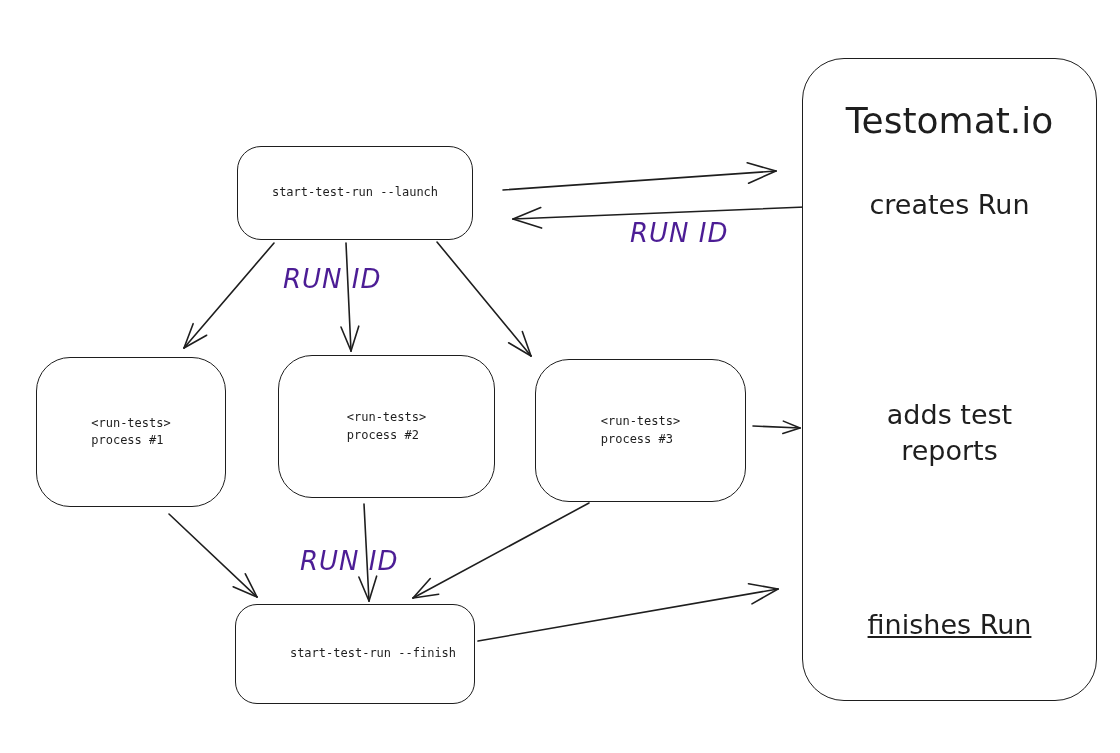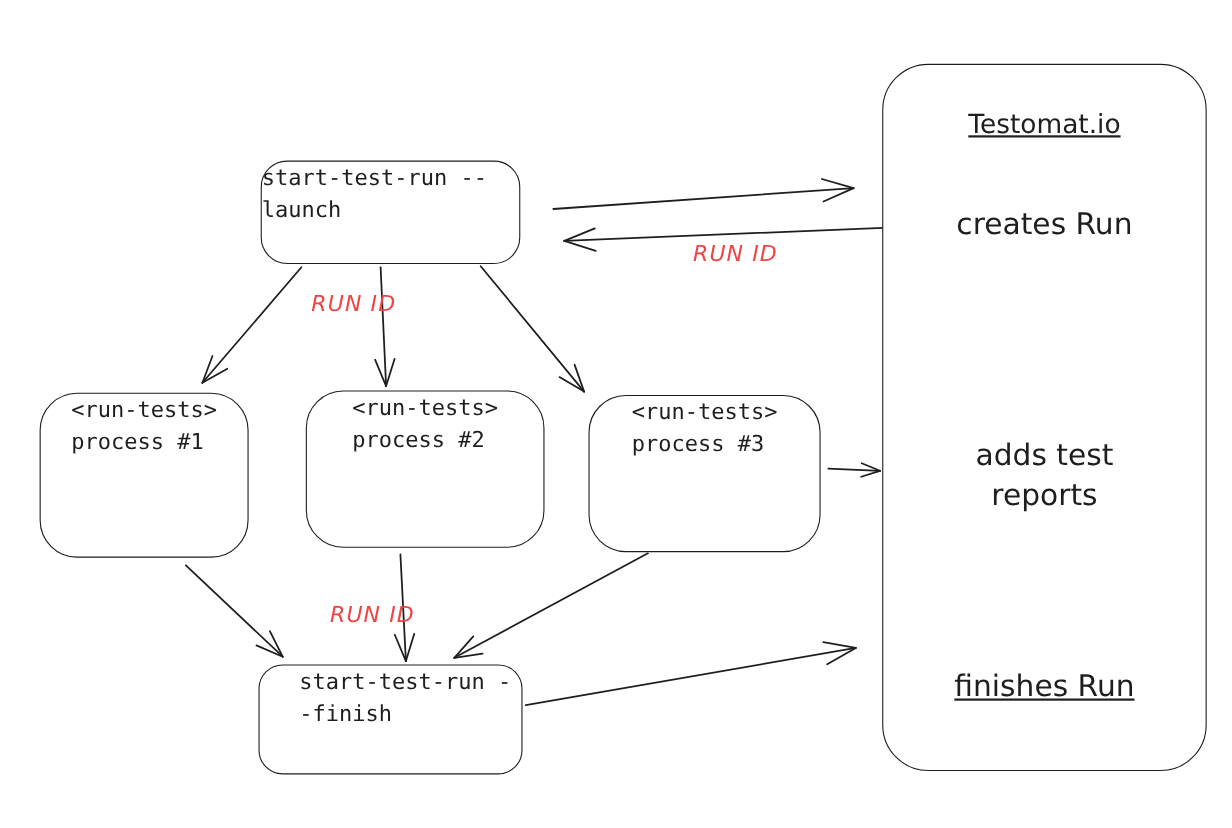--- a/index.html
+++ b/index.html
@@ -22,44 +22,45 @@
     stroke-width: 1.6;
     stroke-linecap: round;
     fill: none;
   }
 
   .node {
     position: absolute;
     border: 1.7px solid #1e1e1e;
     background: #ffffff;
     display: flex;
+    align-items: center;
     justify-content: center;
     font-family: "DejaVu Sans Mono", "Liberation Mono", monospace;
-    font-size: 20px;
+    font-size: 12px;
     color: #1e1e1e;
   }
   .node .lbl {
     white-space: pre-line;
     text-align: left;
     line-height: 1.45;
   }
 
   #node-launch  { left: 237px; top: 146px; width: 236px; height: 94px;  border-radius: 24px; }
   #node-p1      { left: 36px;  top: 357px; width: 190px; height: 150px; border-radius: 34px; }
   #node-p2      { left: 278px; top: 355px; width: 217px; height: 143px; border-radius: 34px; }
   #node-p3      { left: 535px; top: 359px; width: 211px; height: 143px; border-radius: 34px; }
   #node-finish  { left: 235px; top: 604px; width: 240px; height: 100px; border-radius: 22px; padding-left: 36px; }
 
   .edge-label {
     position: absolute;
     font-family: "DejaVu Sans", "Liberation Sans", sans-serif;
     font-style: italic;
-    font-size: 20px;
+    font-size: 26px;
     letter-spacing: 1px;
-    color: #ef4444;
+    color: #4c1d95;
     white-space: nowrap;
   }
   #label-run-id-top    { left: 283px; top: 264px; }
   #label-run-id-bottom { left: 300px; top: 546px; }
   #label-run-id-right  { left: 630px; top: 218px; }
 
   #panel {
     position: absolute;
     left: 802px; top: 58px;
     width: 295px; height: 643px;
@@ -69,21 +70,21 @@
   }
   .panel-text {
     position: absolute;
     left: 0;
     width: 100%;
     text-align: center;
     font-size: 27px;
     line-height: 1.35;
     color: #1e1e1e;
   }
-  #panel-title   { top: 38px;  font-size: 24px; text-decoration: underline; }
+  #panel-title   { top: 38px;  font-size: 36px; }
   #panel-step-0  { top: 128px; }
   #panel-step-1  { top: 338px; padding: 0 60px; }
   #panel-step-2  { top: 548px; text-decoration: underline; }
 </style>
 </head>
 <body>
 
 <div id="canvas">
 
   <svg id="edges" xmlns="http://www.w3.org/2000/svg" viewBox="0 0 1120 753">

